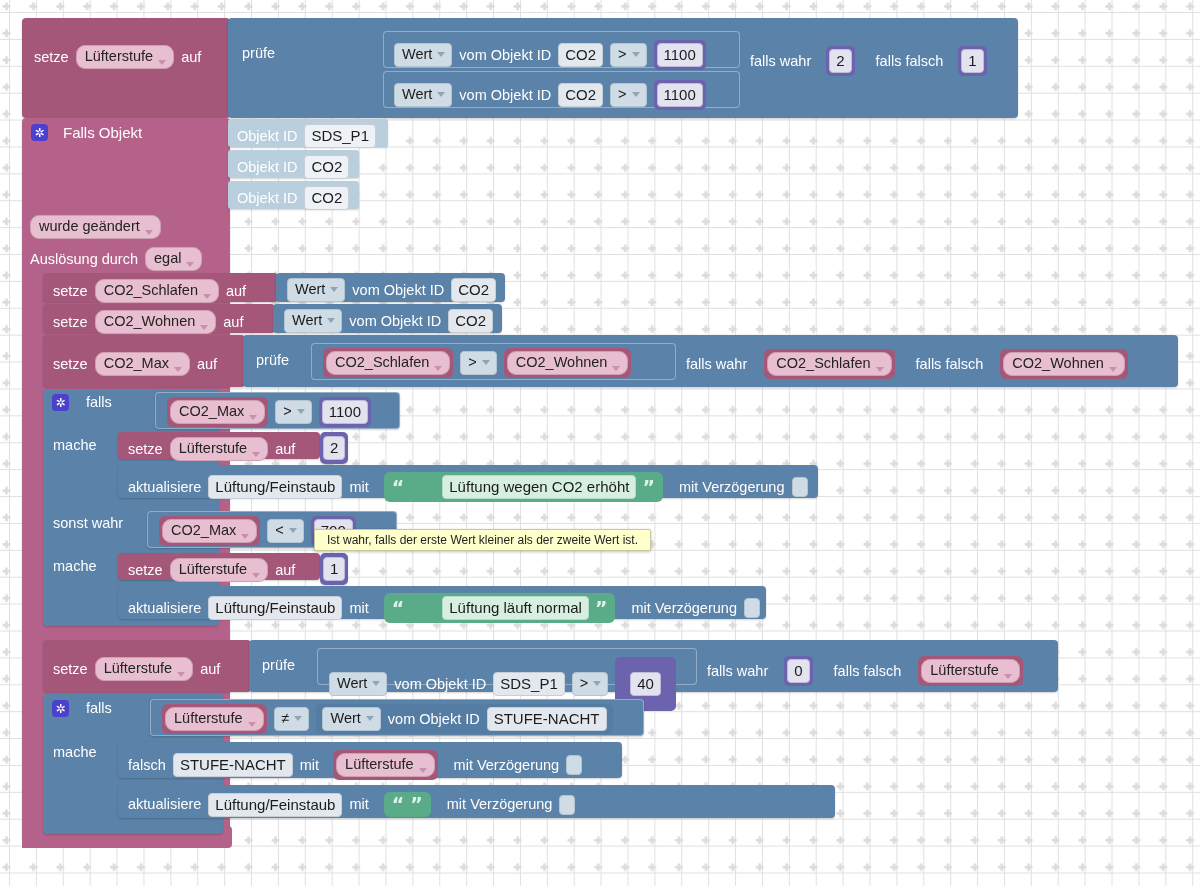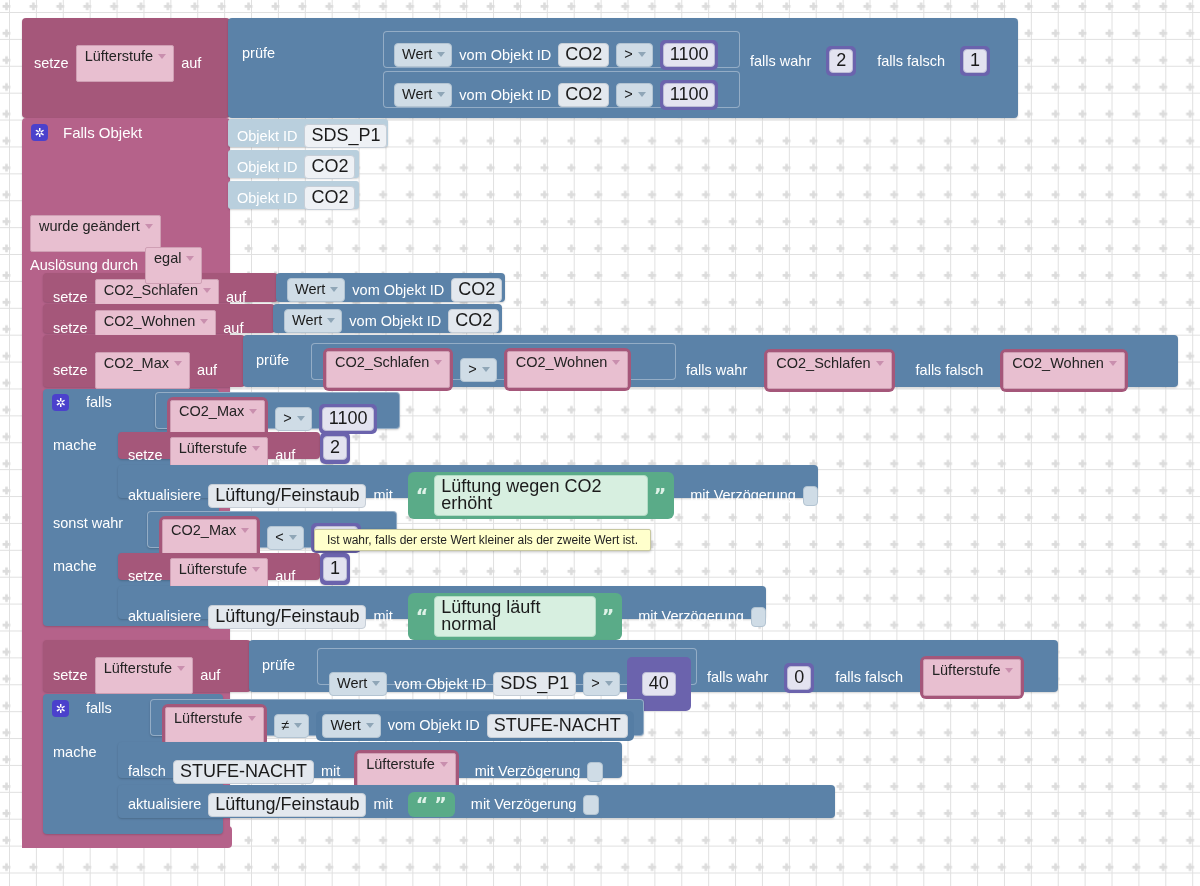--- a/index.html
+++ b/index.html
@@ -28,34 +28,34 @@
   .blue{background:#5b82a8;}
   .blue-dark{background:#557da4;}
   .lightblue{background:#b9cfdd;}
   .green{background:#5aab88;}
   .purple-num{background:#6b63ad;}
 
   .txt{color:#ffffff;font-size:14.5px;line-height:1;white-space:nowrap;}
 
   
   .f-var{
-    display:inline-flex;align-items:center;gap:5px;
-    background:#e8bfd0;color:#232323;border-radius:2px;
-    padding:2px 7px 16px 8px;font-size:14.5px;line-height:17px;
+    display:inline-flex;align-items:flex-end;gap:5px;
+    background:#e8bfd0;color:#232323;border-radius:9px;
+    padding:2px 7px 3px 8px;font-size:14.5px;line-height:17px;
     border:1px solid #cf9fb4;
   }
   .f-var .car{border-top:5px solid #c98fae;border-left:4.5px solid transparent;border-right:4.5px solid transparent;display:inline-block;}
   
   .f-id{
     display:inline-flex;align-items:center;
     background:#e3e8ee;color:#1b1b1b;border-radius:4px;
-    padding:2px 6px 3px 6px;font-size:18px;line-height:17px;
+    padding:2px 6px 3px 6px;font-size:15px;line-height:17px;
     border:1px solid #c6ced7;
   }
-  .f-id.green-in{background:#d7efe0;border-color:#b4dcc6;}
+  .f-id.green-in{background:#d7efe0;border-color:#b4dcc6;margin-left:32px;}
   .f-id.num{background:#e3e3f0;border-color:#bdbdd6;}
   
   .f-dd{
     display:inline-flex;align-items:center;gap:5px;
     background:#cfdce6;color:#1b1b1b;border-radius:4px;
     padding:2px 6px 3px 7px;font-size:14.5px;line-height:17px;
     border:1px solid #b3c4d2;
   }
   .f-dd .car{border-top:5px solid #8fa6b7;border-left:4.5px solid transparent;border-right:4.5px solid transparent;display:inline-block;}
 

